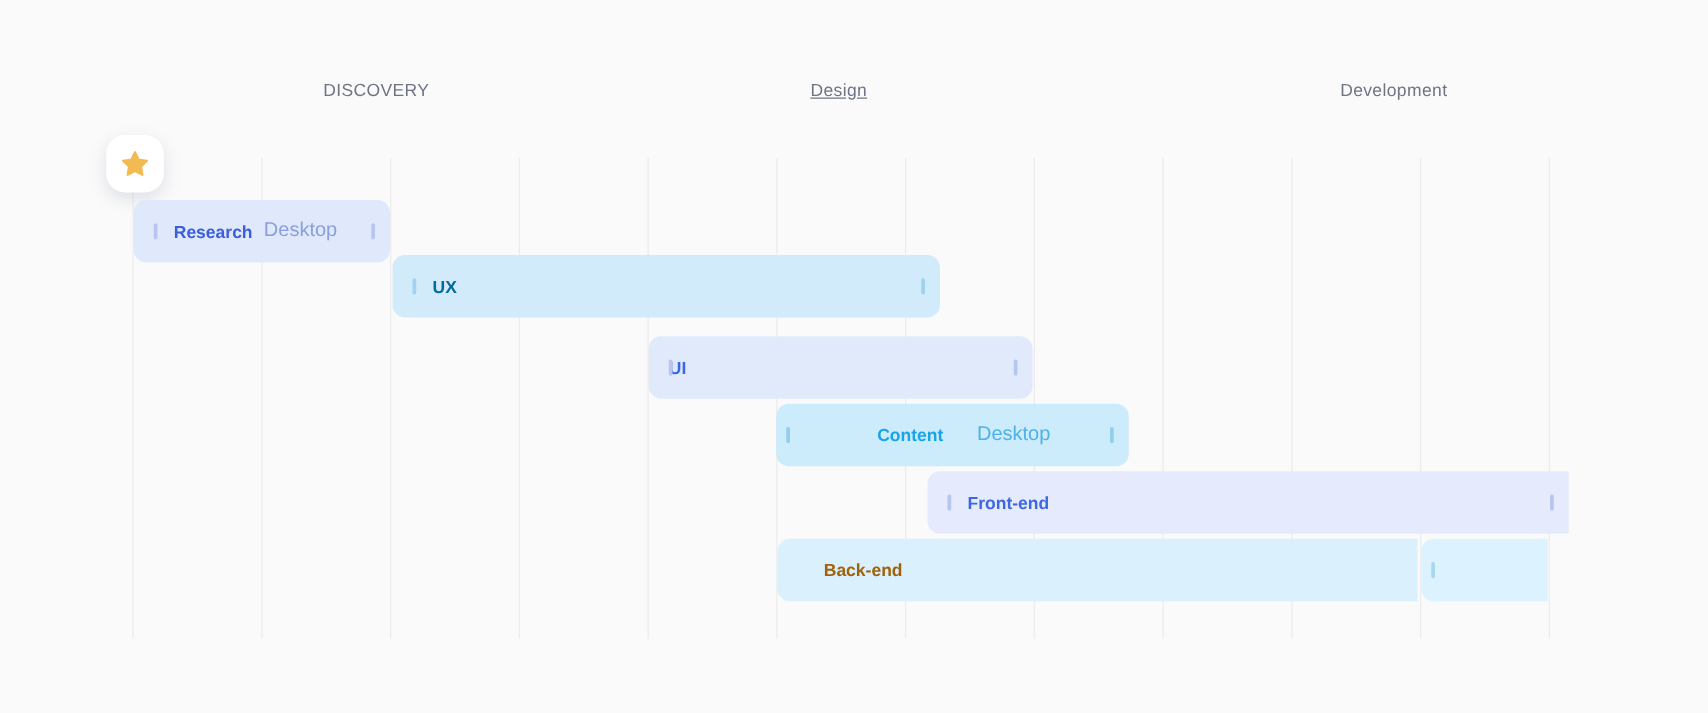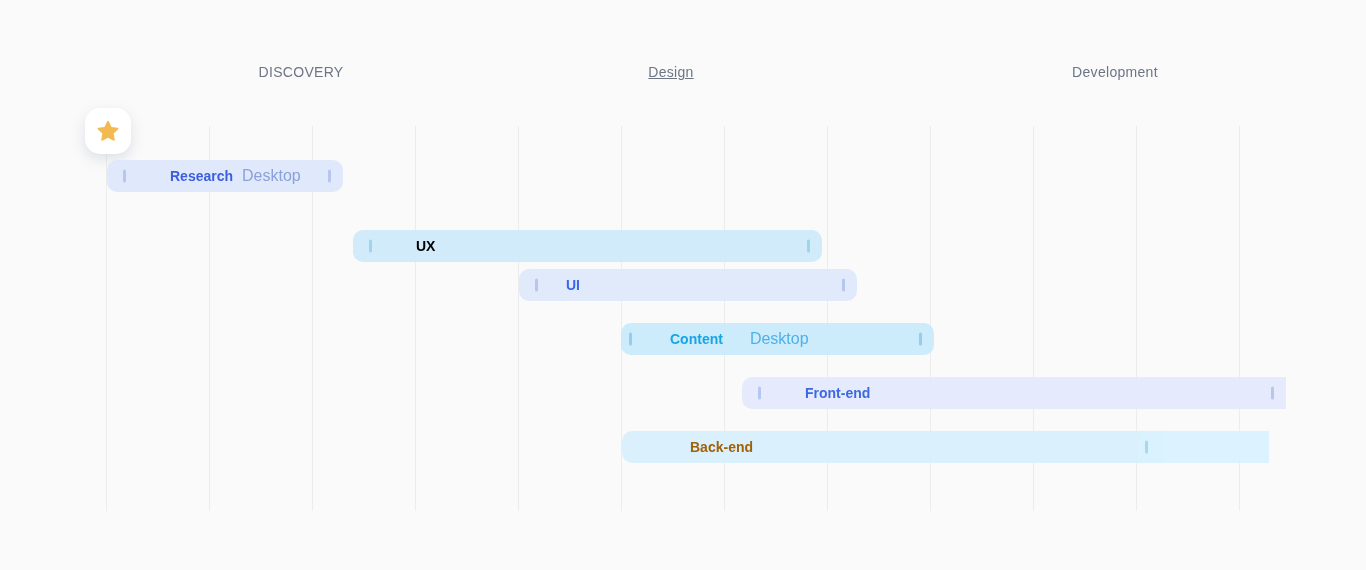--- a/index.html
+++ b/index.html
@@ -34,45 +34,45 @@
   .milestone {
     position:absolute; left:85px; top:108px; width:46px; height:46px;
     background:#ffffff; border-radius:15px;
     box-shadow:0 5px 14px rgba(110,120,150,0.20);
     display:flex; align-items:center; justify-content:center;
   }
   .milestone svg { width:26px; height:26px; display:block; }
 
   
   .bar {
-    position:absolute; height:32px; border-radius:10px;
+    position:absolute; height:50px; border-radius:10px;
     display:flex; align-items:center;
-    font-weight:bold; font-size:14px; white-space:nowrap;padding-left:31px;
+    font-weight:bold; font-size:14px; white-space:nowrap;
   }
   .bar .handle {
     position:absolute; width:3px; height:13px; border-radius:2px;
     top:50%; transform:translateY(-50%);
   }
   .handle-left  { left:16px; }
   .handle-right { right:12px; }
   .bar-label { margin-left:32px; }
   .bar-tag { font-weight:normal; font-size:16px; }
 
   .bar-research { left:107px; top:160px; width:205px; background:rgba(222,231,251,0.93); color:#3a5ede; }
   .bar-research .handle { background:#b7c6ee; }
   .bar-research .bar-tag { color:#8aa0db; margin-left:9px; }
 
-  .bar-ux { left:314px; top:230px; width:438px; background:rgba(205,234,251,0.93); color:#000000;margin-left:39px; }
+  .bar-ux { left:314px; top:204px; width:438px; background:rgba(205,234,251,0.93); color:#0369a1; }
   .bar-ux .handle { background:#9ed4ef; }
 
   .bar-ui { left:519px; top:269px; width:307px; background:rgba(222,232,251,0.93); color:#3b66e8; }
   .bar-ui .handle { background:#b7c6ee; }
   .bar-ui .bar-label { margin-left:16px; }
 
-  .bar-content { left:621px; top:323px; width:282px; background:rgba(200,233,251,0.93); color:#17a5e7; }
+  .bar-content { left:621px; top:323px; width:282px; background:rgba(200,233,251,0.93); color:#17a5e7;justify-content:center; }
   .bar-content .handle { background:#93cfec; }
   .bar-content .handle-left { left:8px; }
   .bar-content .bar-label { margin-left:18px; }
   .bar-content .bar-tag { color:#4db2e8; margin-left:27px; }
 
   .bar-frontend { left:742px; top:377px; width:513px; background:rgba(227,234,252,0.93); color:#3d68e1; border-radius:10px 0 0 10px; }
   .bar-frontend .handle { background:#b7c6ee; }
 
   .bar-backend { left:622px; top:431px; width:512px; background:rgba(215,240,253,0.93); color:#a16207; border-radius:10px 0 0 10px; }
   .bar-backend .bar-label { margin-left:37px; }

